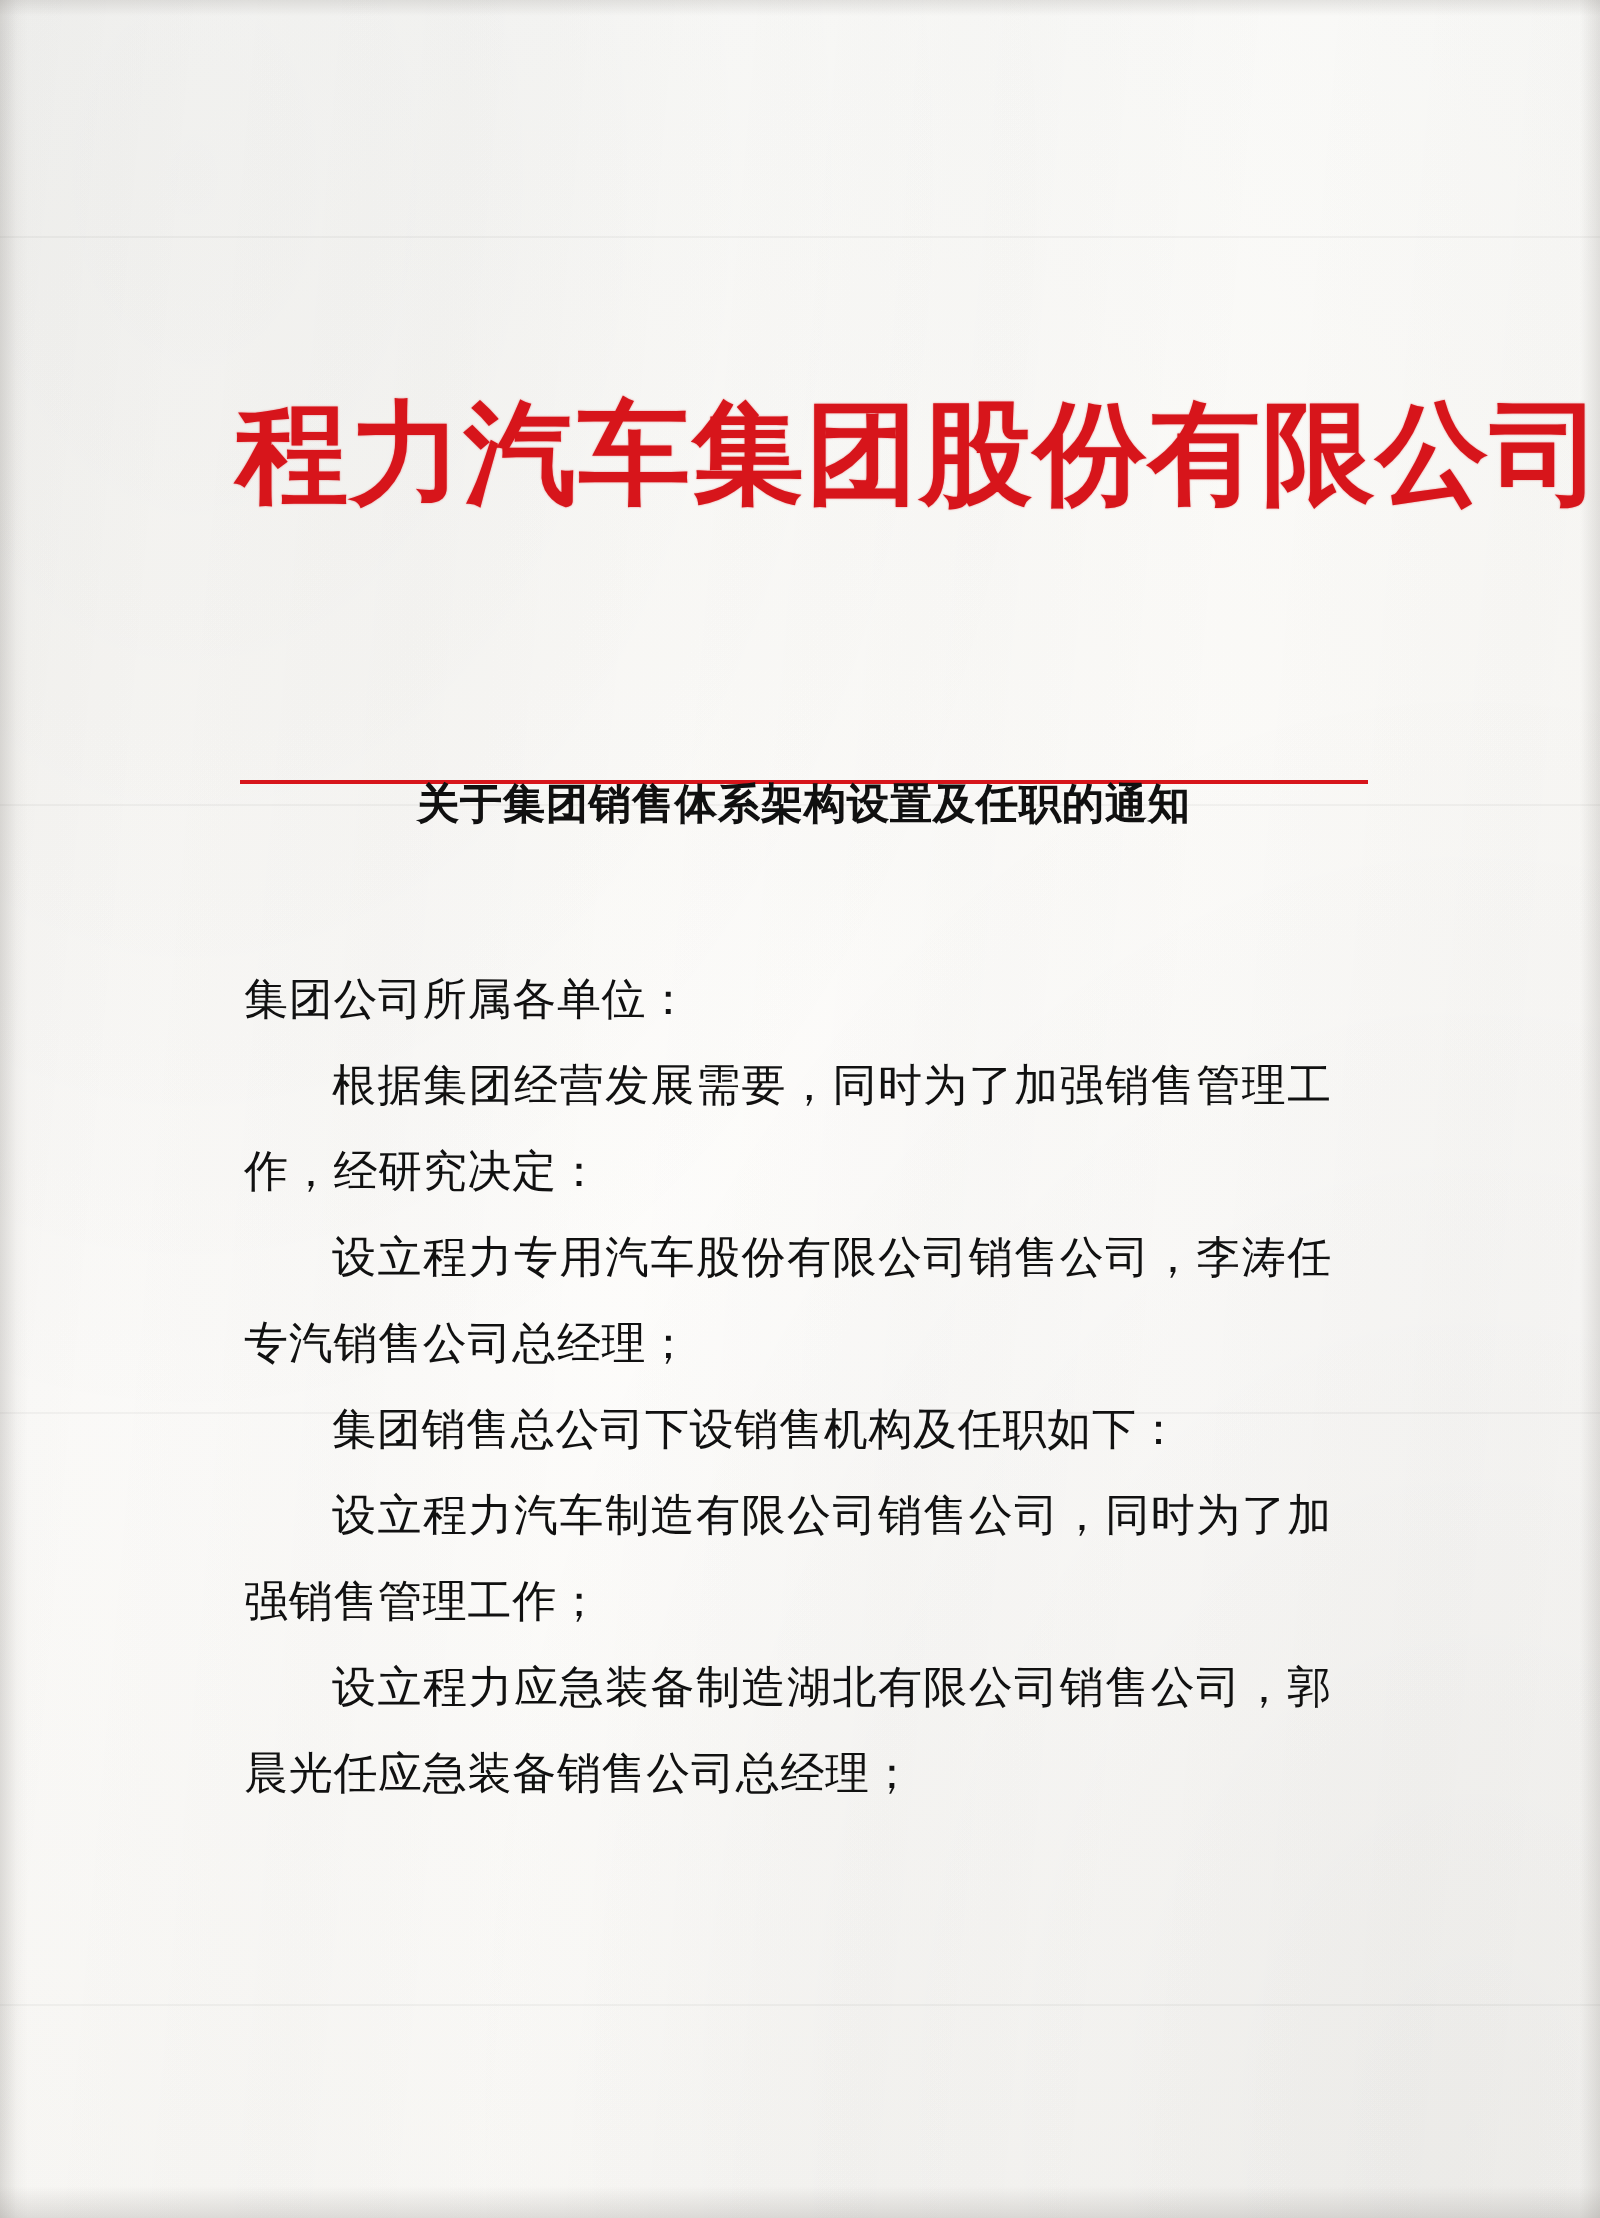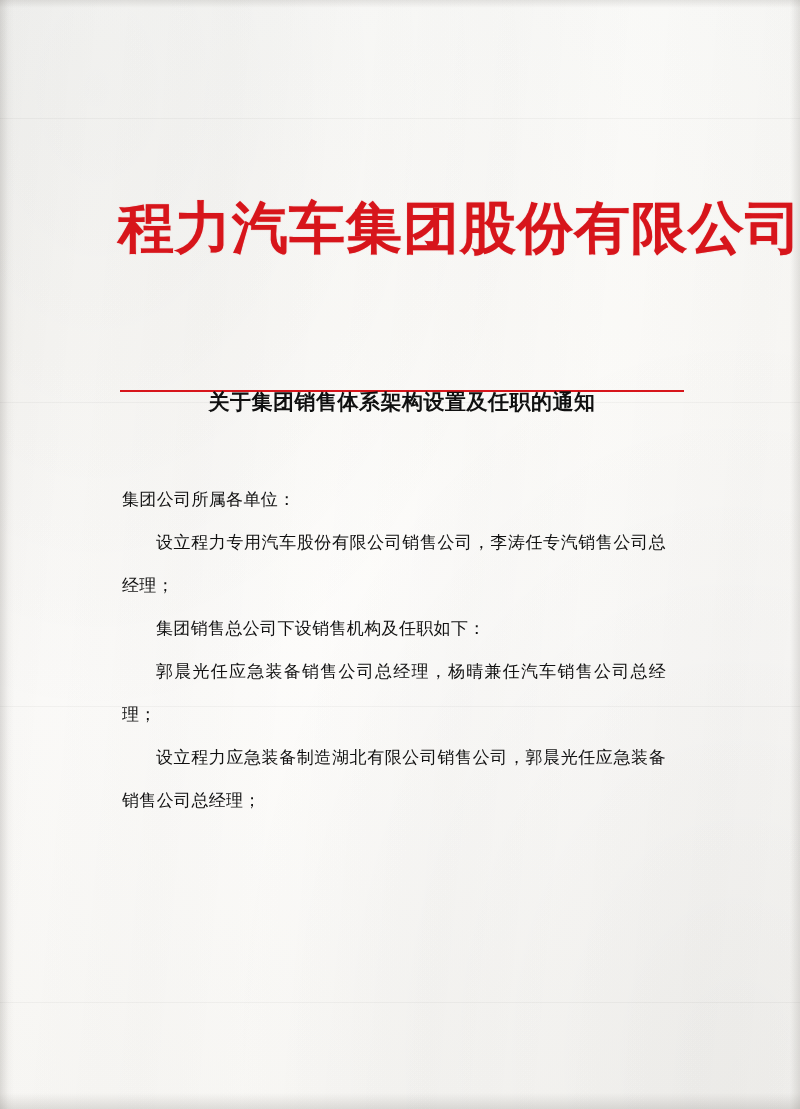--- a/index.html
+++ b/index.html
@@ -115,21 +115,21 @@
     font-weight: bold;
     color: #101010;
     letter-spacing: 0.5px;
   }
 
   .body {
     position: absolute;
     top: 478px;
     left: 0;
     right: 16px;
-    font-size: 17px;
+    font-size: 22px;
     color: #111111;
     line-height: 43px;
   }
   .body p {
     margin: 0;
     text-align: justify;
     text-justify: inter-ideograph;
     letter-spacing: 0.35px;
   }
   .body p.indent {
@@ -159,23 +159,24 @@
 
     <div class="doc-title">程力汽车集团股份有限公司文件</div>
 
 
     <div class="red-rule"></div>
 
     <div class="subject">关于集团销售体系架构设置及任职的通知</div>
 
     <div class="body">
       <p>集团公司所属各单位：</p>
+      <p class="indent">根据集团经营发展需要，同时为了加强销售管理工作，经研究决定：</p>
       <p class="indent">设立程力专用汽车股份有限公司销售公司，李涛任专汽销售公司总经理；</p>
       <p class="indent">集团销售总公司下设销售机构及任职如下：</p>
-      <p class="indent">郭晨光任应急装备销售公司总经理，杨晴兼任汽车销售公司总经理；</p>
+      <p class="indent">设立程力汽车制造有限公司销售公司，同时为了加强销售管理工作；</p>
       <p class="indent">设立程力应急装备制造湖北有限公司销售公司，郭晨光任应急装备销售公司总经理；</p>
     </div>
 
   </div>
 
   <div class="edge-left"></div>
   <div class="edge-right"></div>
   <div class="edge-top"></div>
   <div class="edge-bottom"></div>
 </div>

